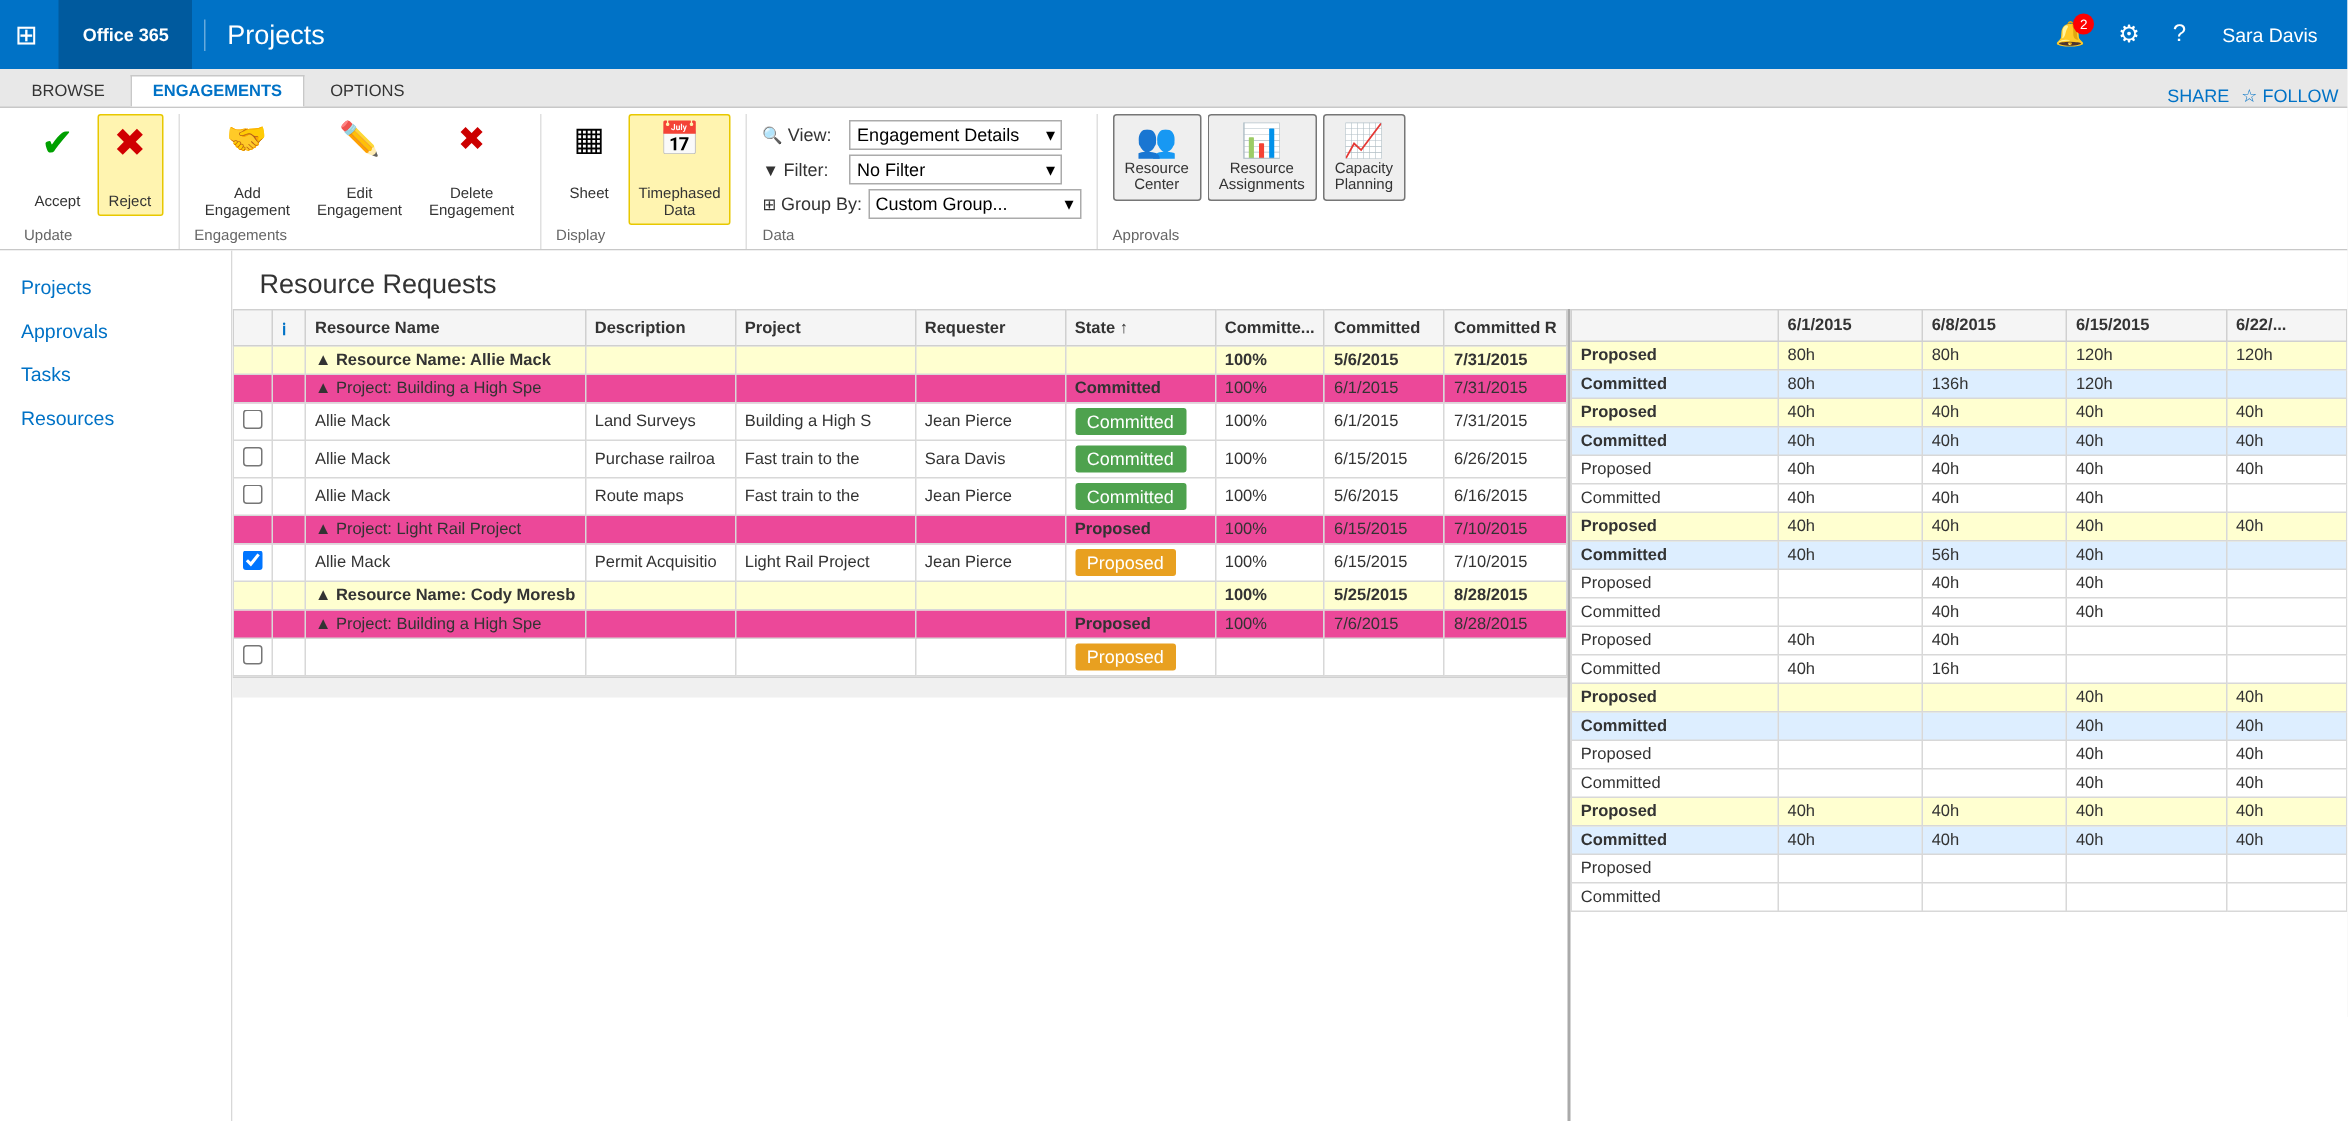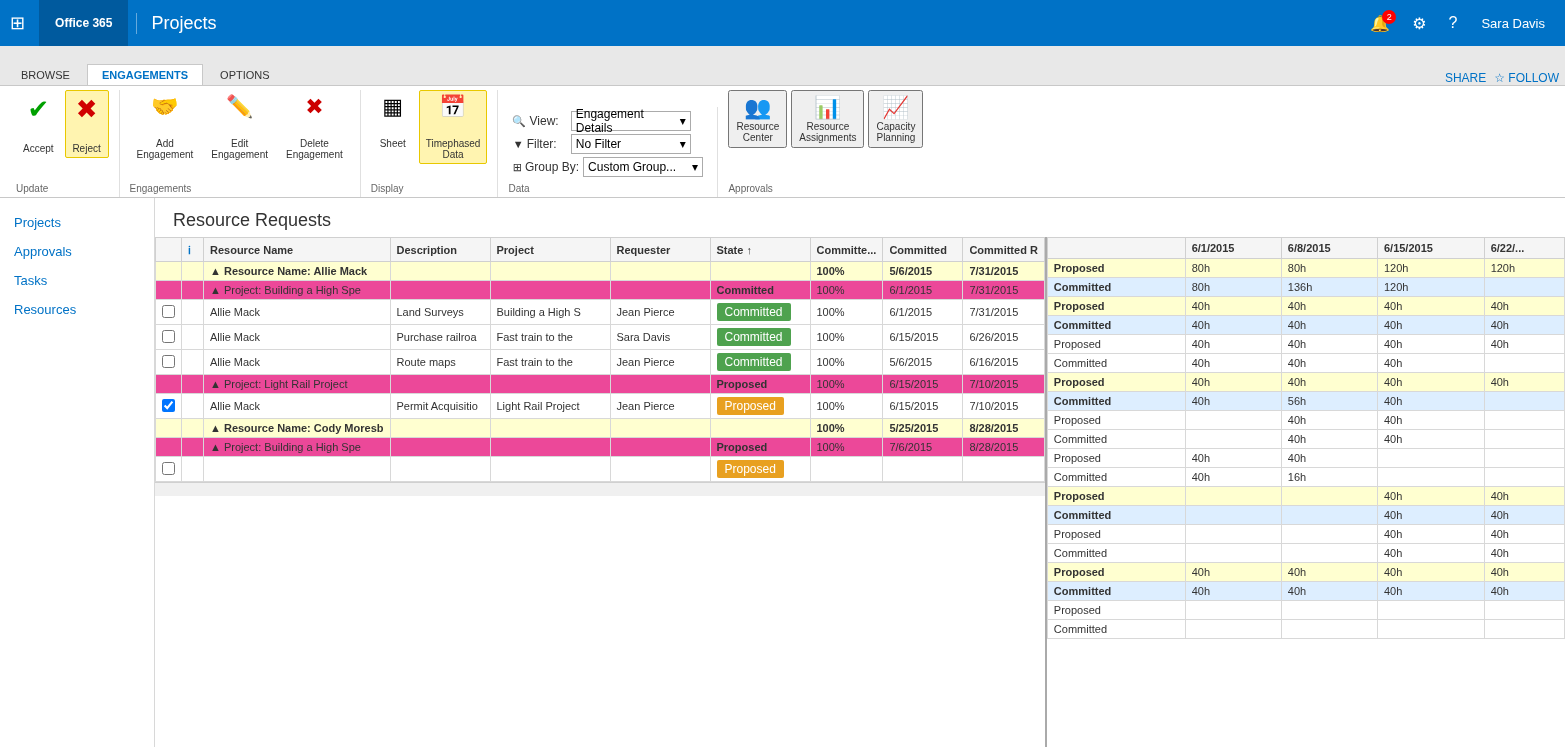--- a/index.html
+++ b/index.html
@@ -23,21 +23,21 @@
     .badge { background: #ff0000; color: white; border-radius: 50%; font-size: 9px; width: 14px; height: 14px; display: flex; align-items: center; justify-content: center; position: absolute; top: 0; right: 2px; }
     .top-bar-user { color: white; font-size: 13px; padding: 0 10px; cursor: pointer; }
 
     
     .ribbon-tabs {
       background: #e8e8e8;
       border-bottom: 1px solid #c8c8c8;
       display: flex;
       align-items: flex-end;
       padding: 0 6px;
-      height: 40px;
+      height: 26px;
     }
     .ribbon-tab {
       padding: 4px 14px;
       font-size: 11px;
       cursor: pointer;
       border: 1px solid transparent;
       border-bottom: none;
       margin-right: 2px;
       background: transparent;
       text-transform: uppercase;
@@ -81,21 +81,21 @@
     .ribbon-btn.reject-btn { background: #fff4b0; border-color: #e8c800; }
     .ribbon-icon { font-size: 22px; line-height: 1.2; }
     .ribbon-label { font-size: 10px; text-align: center; color: #333; margin-top: 18px; }
     .ribbon-icon-accept { color: #00a000; font-size: 26px; }
     .ribbon-icon-reject { color: #d00000; font-size: 26px; }
     .ribbon-icon-delete { color: #c00; font-size: 22px; }
     .ribbon-dropdown-row { display: flex; align-items: center; gap: 4px; }
     .ribbon-dropdown-label { font-size: 11px; color: #333; min-width: 54px; }
     .ribbon-dropdown {
       border: 1px solid #ababab; background: white; padding: 1px 4px;
-      font-size: 11px; width: 120px; display: flex; align-items: center;
+      font-size: 11px; width: 142px; display: flex; align-items: center;
       justify-content: space-between; cursor: pointer; height: 20px;
     }
 
     
     .navigate-group { display: flex; flex-direction: row; gap: 4px; align-items: flex-start; }
     .nav-btn { display: flex; flex-direction: column; align-items: center; cursor: pointer; padding: 3px 6px; min-width: 48px; }
     .nav-icon { font-size: 22px; }
     .nav-label { font-size: 10px; text-align: center; color: #333; white-space: nowrap; }
 
     
@@ -220,21 +220,21 @@
         <span class="ribbon-label">Sheet</span>
       </button>
       <button class="ribbon-btn active-btn">
         <span class="ribbon-icon">📅</span>
         <span class="ribbon-label">Timephased<br>Data</span>
       </button>
     </div>
     <div class="ribbon-group-label">Display</div>
   </div>
 
-  <div class="ribbon-group" style="min-width: 220px; margin-top: 17px;">
+  <div class="ribbon-group" style="min-width: 220px;">
     <div class="ribbon-group-content" style="flex-direction:column;gap:3px;padding:4px 0;">
       <div class="ribbon-dropdown-row">
         <span class="ribbon-dropdown-label">🔍 <span>View:</span></span>
         <div class="ribbon-dropdown">
           <span>Engagement Details</span>
           <span>▾</span>
         </div>
       </div>
       <div class="ribbon-dropdown-row">
         <span class="ribbon-dropdown-label">▼ <span>Filter:</span></span>

